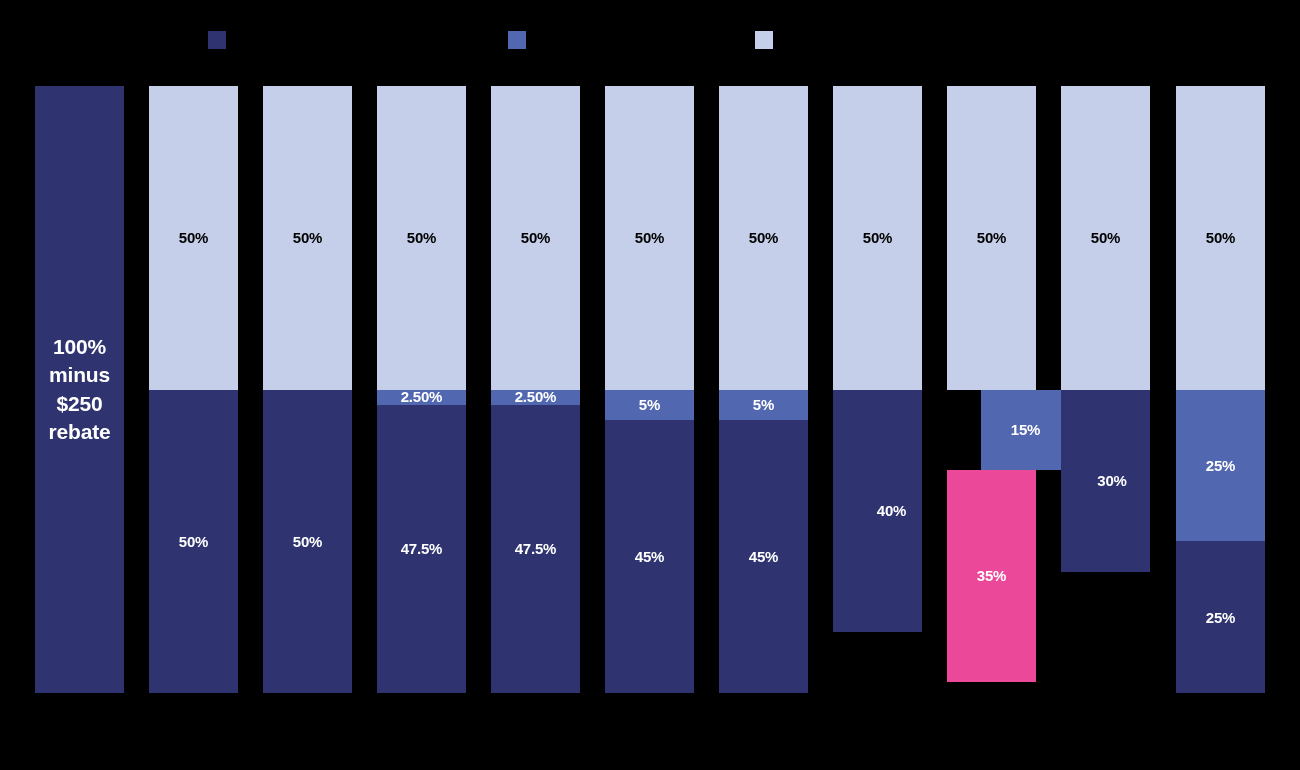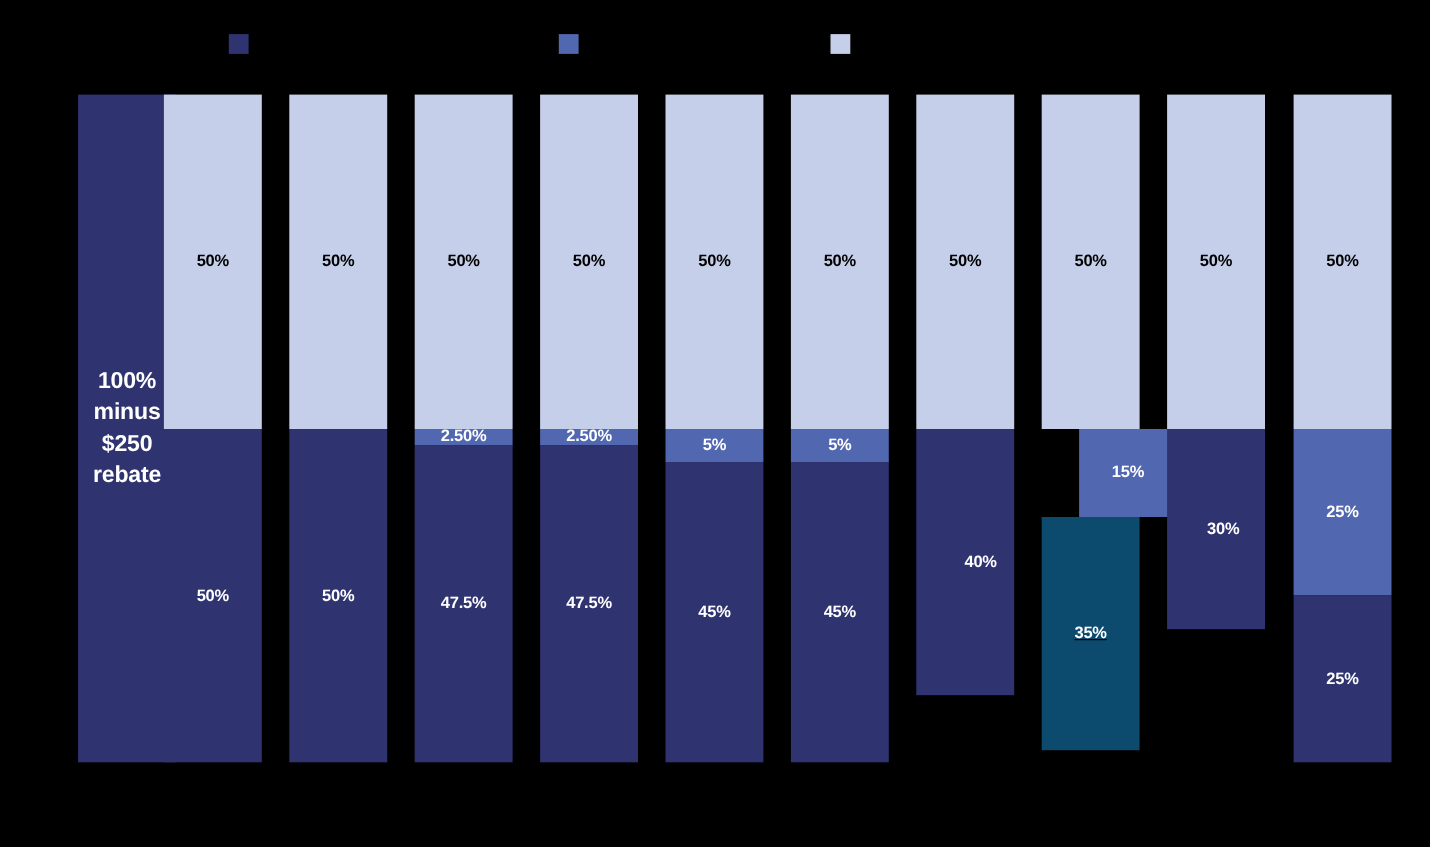--- a/index.html
+++ b/index.html
@@ -120,21 +120,21 @@
         <span class="legend-swatch" style="background: rgb(81, 103, 176);"></span>
         <span class="legend-label"></span>
       </div>
       <div class="legend-entry" style="left: 755px;">
         <span class="legend-swatch" style="background: rgb(198, 207, 233);"></span>
         <span class="legend-label"></span>
       </div>
     </div>
 
   <div id="plot-area">
-      <div class="bar-column" style="left: 35px; width: 89px; margin-left: 36px;">
+      <div class="bar-column" style="left: 35px; width: 89px;">
         <div class="bar-segment" style="height: 607px; background: rgb(47, 52, 112);">
           <span class="seg-label multiline" style="color: rgb(255, 255, 255);">100%
 minus
 $250
 rebate</span>
         </div>
       </div>
       <div class="bar-column" style="left: 149px; width: 89px;">
         <div class="bar-segment" style="height: 303.5px; background: rgb(198, 207, 233);">
           <span class="seg-label" style="color: rgb(0, 0, 0);">50%</span>
@@ -203,21 +203,21 @@
           <span class="seg-label" style="color: rgb(255, 255, 255);">40%</span>
         </div>
       </div>
       <div class="bar-column" style="left: 947px; width: 89px;">
         <div class="bar-segment" style="height: 303.5px; background: rgb(198, 207, 233);">
           <span class="seg-label" style="color: rgb(0, 0, 0);">50%</span>
         </div>
         <div class="bar-segment" style="height: 80px; background: rgb(81, 103, 176); margin-left: 34px;">
           <span class="seg-label" style="color: rgb(255, 255, 255);">15%</span>
         </div>
-        <div class="bar-segment" style="height: 212.45px; background: #0c4a6e; text-decoration: underline;">
+        <div class="bar-segment" style="height: 212.45px; background: #ec4899;">
           <span class="seg-label" style="color: rgb(255, 255, 255);">35%</span>
         </div>
       </div>
       <div class="bar-column" style="left: 1061px; width: 89px;">
         <div class="bar-segment" style="height: 303.5px; background: rgb(198, 207, 233);">
           <span class="seg-label" style="color: rgb(0, 0, 0);">50%</span>
         </div>
         <div class="bar-segment" style="height: 182.1px; background: rgb(47, 52, 112);">
           <span class="seg-label" style="color: rgb(255, 255, 255); margin-left: 13px;">30%</span>
         </div>

